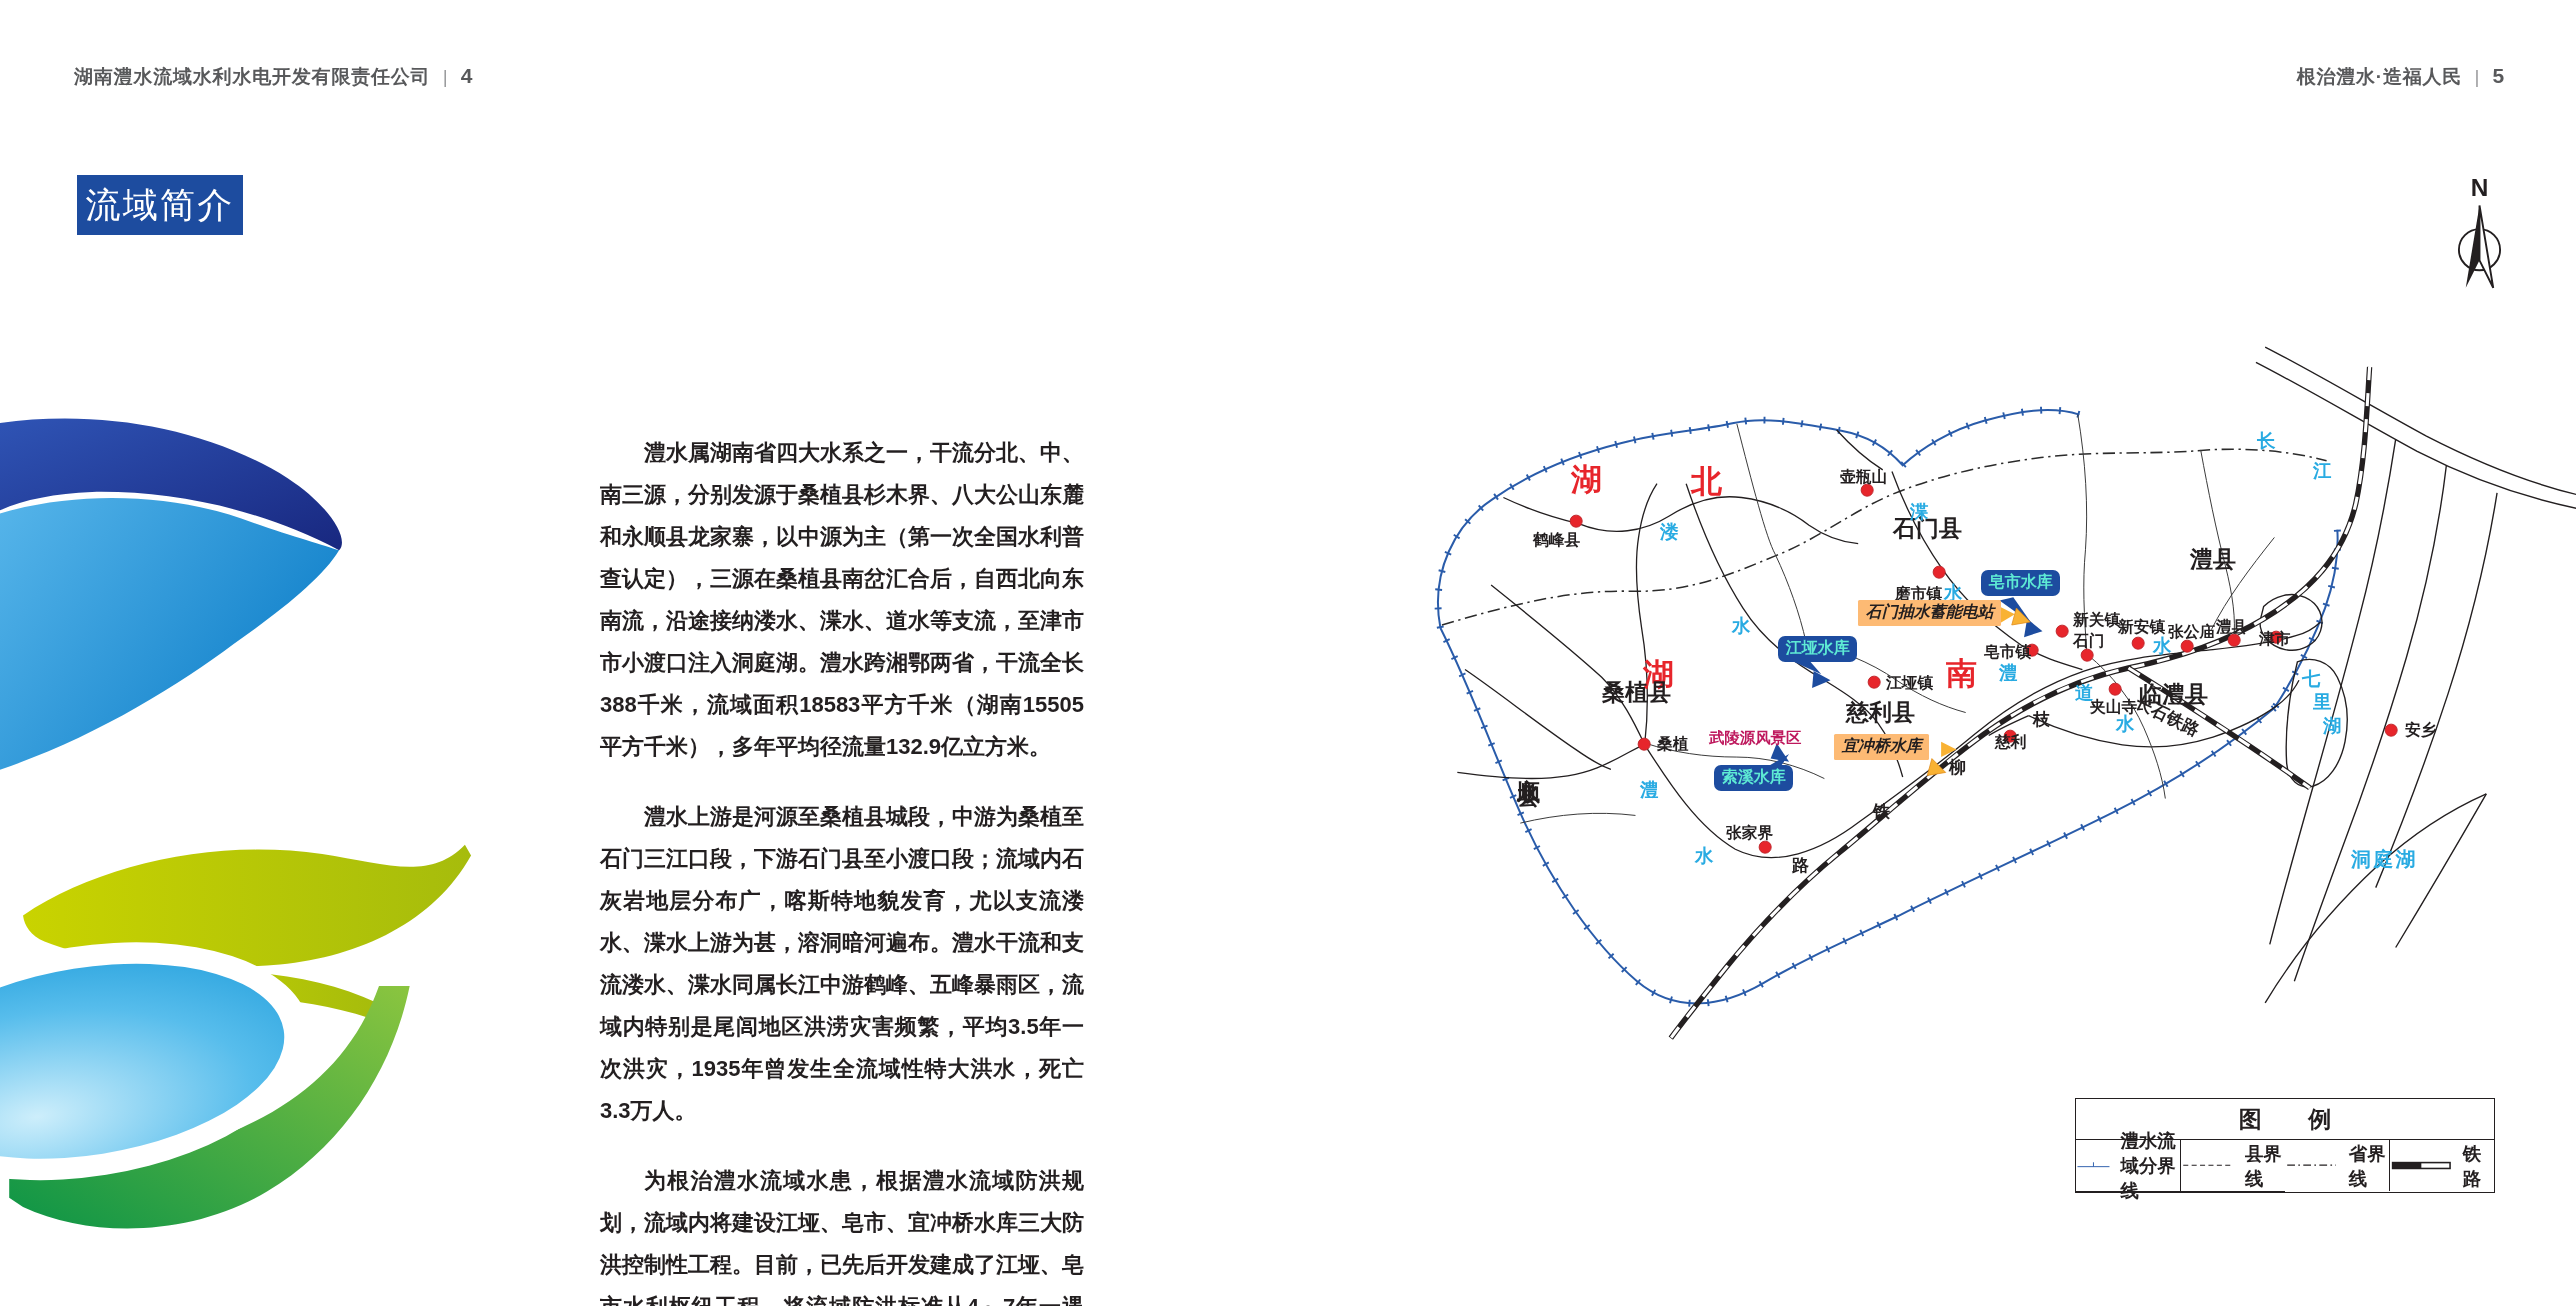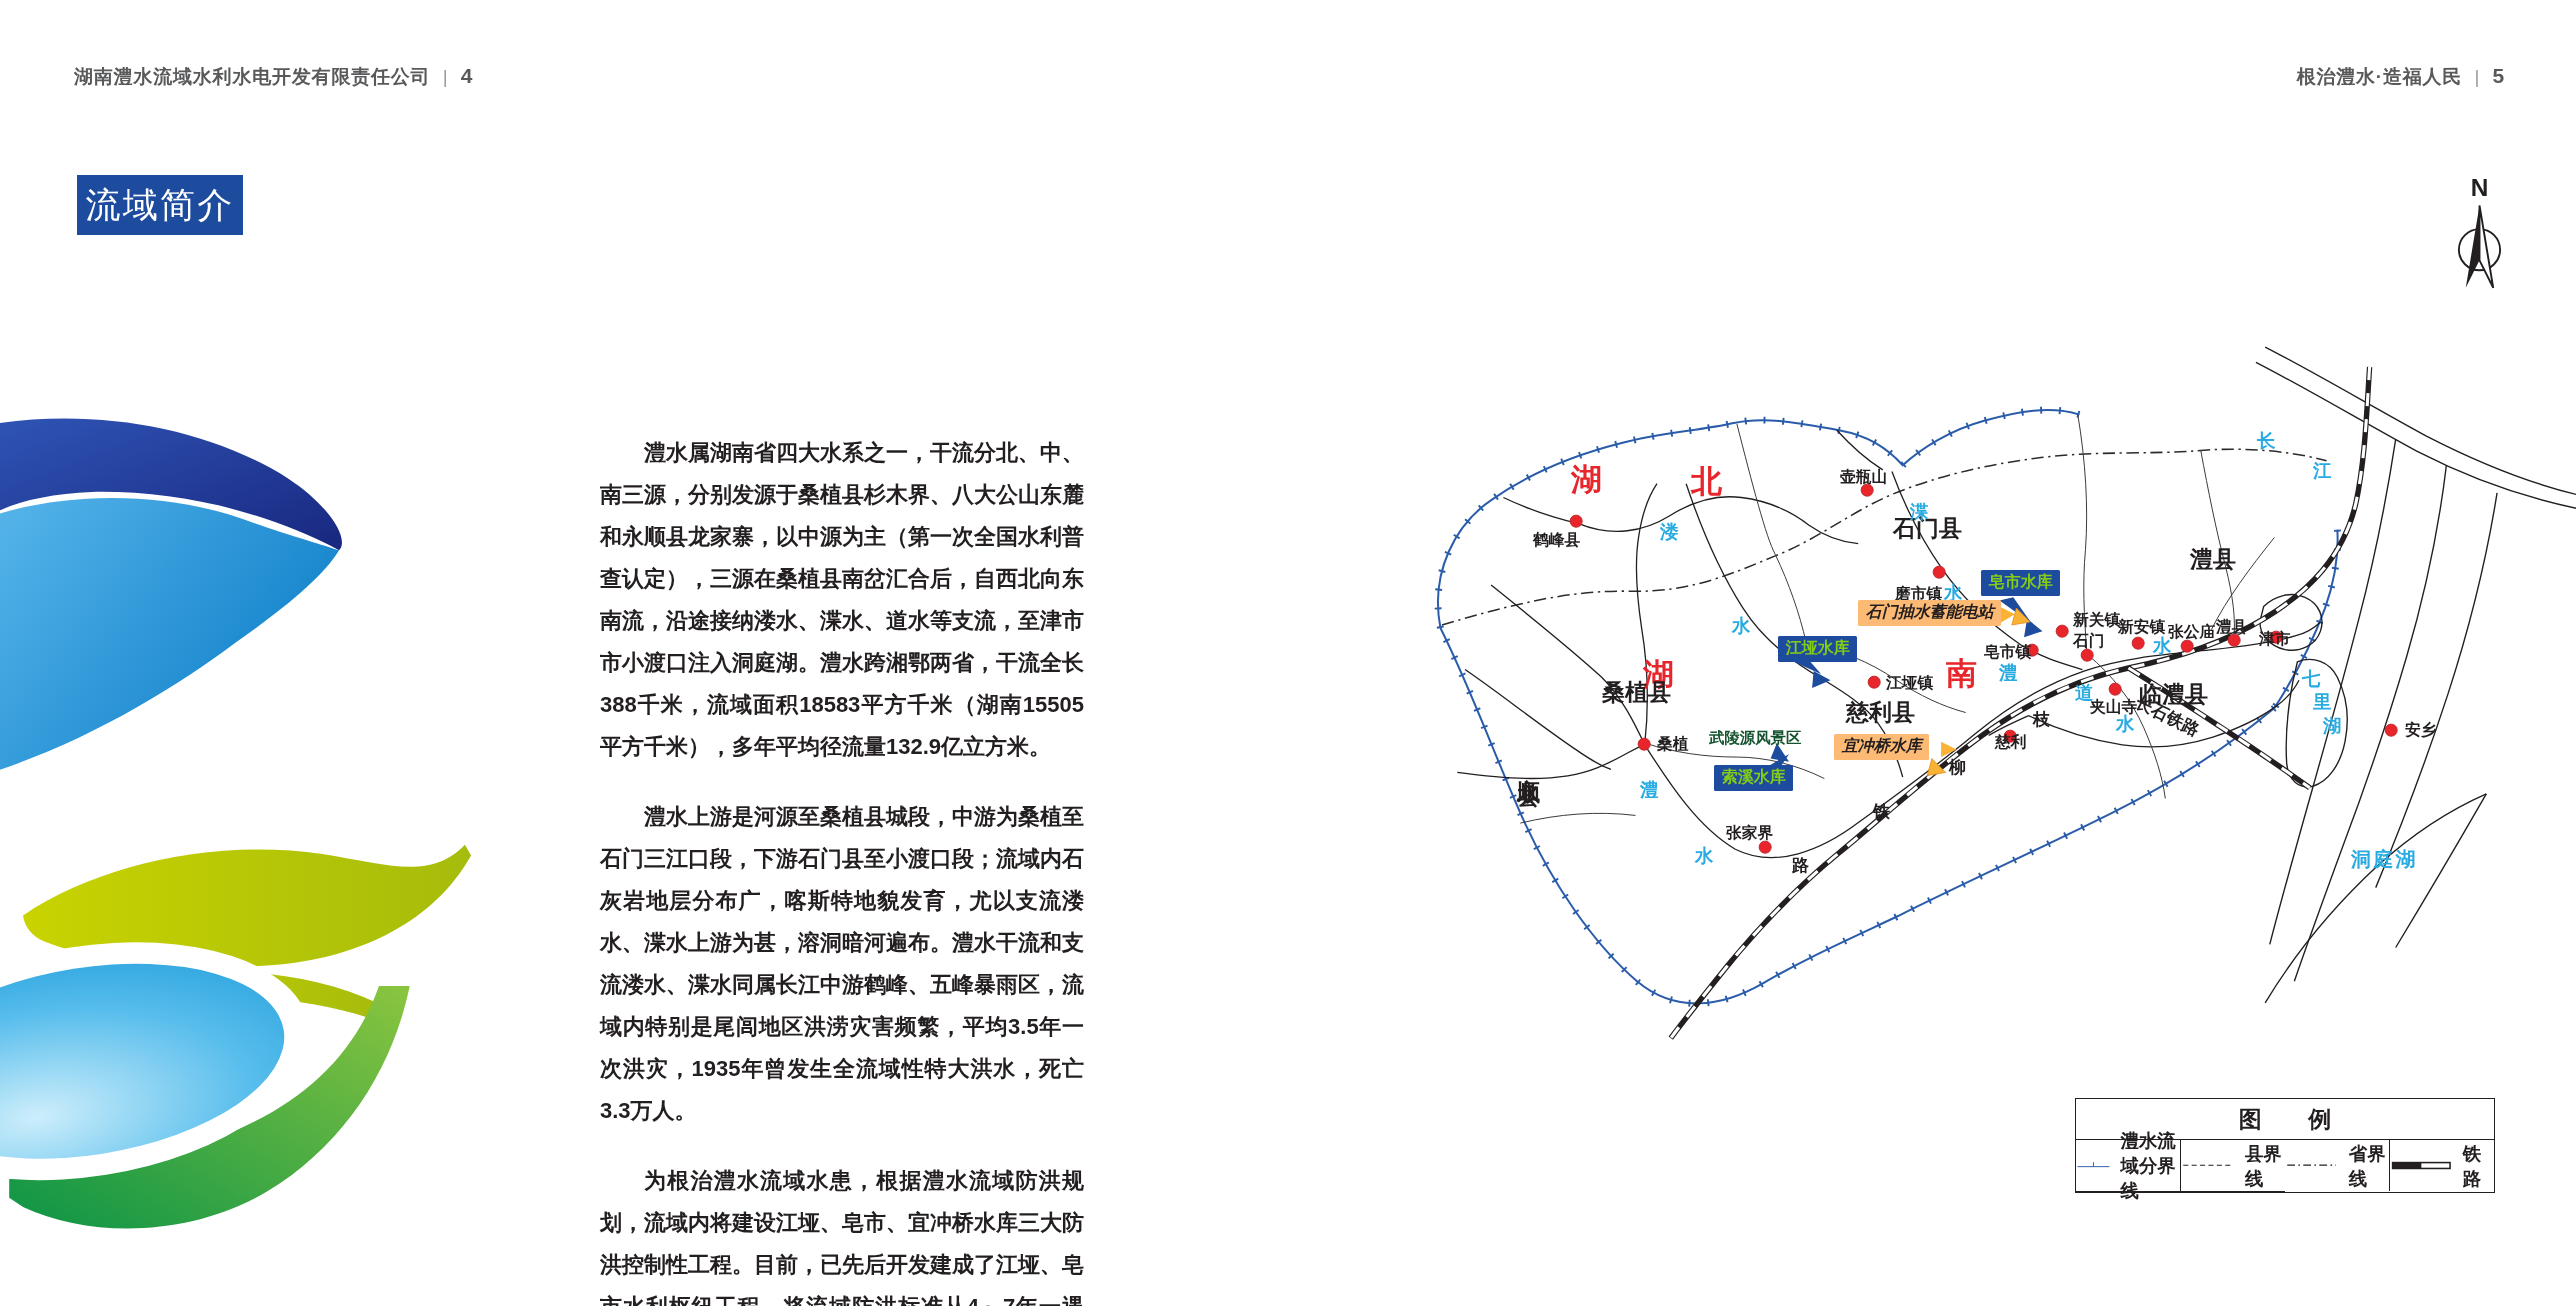--- a/index.html
+++ b/index.html
@@ -27,25 +27,25 @@
 
   
   .lbl{position:absolute;white-space:nowrap;font-weight:bold;}
   .lbl-prov{font-size:31px;color:#e7252b;letter-spacing:1.5px;}
   .lbl-county{font-size:23px;color:#231f20;}
   .lbl-county.vert{writing-mode:vertical-rl;letter-spacing:3.8px;}
   .lbl-city{font-size:15.7px;color:#231f20;}
   .lbl-water{font-size:18.4px;color:#29abe2;}
   .lbl-lake{font-size:20px;color:#29abe2;letter-spacing:2.3px;}
   .lbl-rail{font-size:17px;color:#231f20;}
-  .lbl-poi{font-size:15.4px;color:#14532d;}
+  .lbl-poi{font-size:15.4px;color:#be185d;}
   .dot{position:absolute;width:10.7px;height:10.7px;border-radius:50%;background:#e7252b;
        border:1.5px solid #c1272d;transform:translate(-50%,-50%);}
   .resbox{position:absolute;padding:2.3px 7.7px;font-size:16px;font-weight:bold;border-radius:1.5px;}
-  .resbox.blue{background:#1d4c9f;color:#84cc16;}
+  .resbox.blue{background:#1d4c9f;color:#5eead4;border-radius:7px;}
   .resbox.orange{background:#fdba74;color:#231f20;font-style:italic;}
 
   
   .legend{position:absolute;left:2075px;top:1098px;width:418px;border:1.5px solid #231f20;background:#fff;}
   .legend .ltitle{height:40px;line-height:40px;text-align:center;font-size:23px;font-weight:800;
                   letter-spacing:20px;border-bottom:1.5px solid #231f20;text-indent:20px;}
   .legend .grid{display:grid;grid-template-columns:1fr 1fr 1fr 1fr;}
   .legend .cell{height:51px;display:flex;align-items:center;justify-content:center;gap:10.7px;
                 font-size:18.4px;font-weight:bold;}
   .legend .c1{border-right:1.5px solid #231f20;border-bottom:1.5px solid #231f20;}

